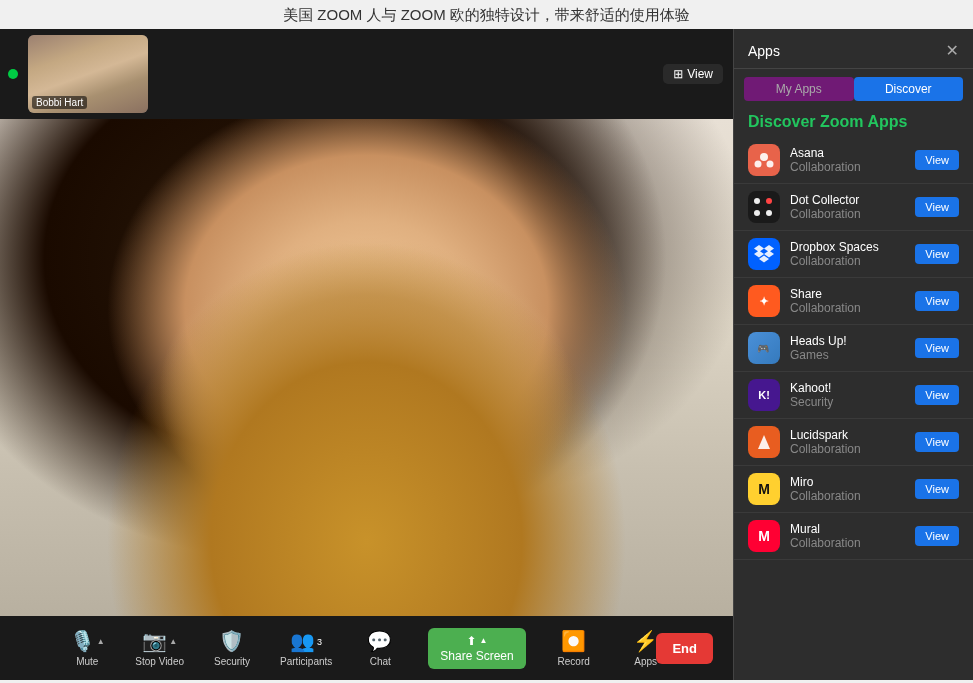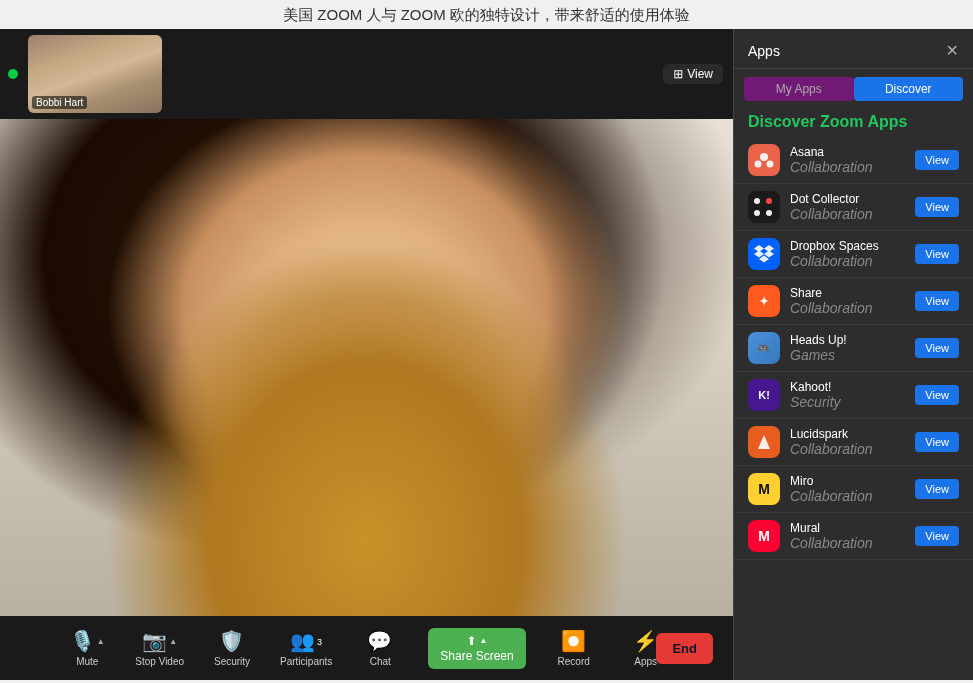--- a/index.html
+++ b/index.html
@@ -50,21 +50,21 @@
 
     .green-dot {
       width: 10px;
       height: 10px;
       background: #00cc44;
       border-radius: 50%;
       margin-right: 4px;
     }
 
     .thumb {
-      width: 134px;
+      width: 120px;
       height: 78px;
       border-radius: 6px;
       overflow: hidden;
       position: relative;
       background: #555;
     }
 
     .thumb-label {
       position: absolute;
       bottom: 4px;
@@ -186,21 +186,21 @@
     .share-icon-area {
       display: flex;
       align-items: center;
       gap: 3px;
     }
 
     .end-btn {
       position: absolute;
       right: 20px;
       background: #e53935;
-      color: #0f172a;
+      color: #ffffff;
       border: none;
       border-radius: 6px;
       padding: 8px 16px;
       font-size: 13px;
       font-weight: 600;
       cursor: pointer;
     }
 
     
     .apps-panel {
@@ -297,22 +297,21 @@
     }
 
     .app-name {
       color: #fff;
       font-size: 12px;
       font-weight: 500;
     }
 
     .app-category {
       color: #888;
-      font-size: 14px;
-      font-style: italic;
+      font-size: 12px;
     }
 
     .view-app-btn {
       background: #1a73e8;
       color: #fff;
       border: none;
       border-radius: 4px;
       padding: 4px 10px;
       font-size: 11px;
       cursor: pointer;

